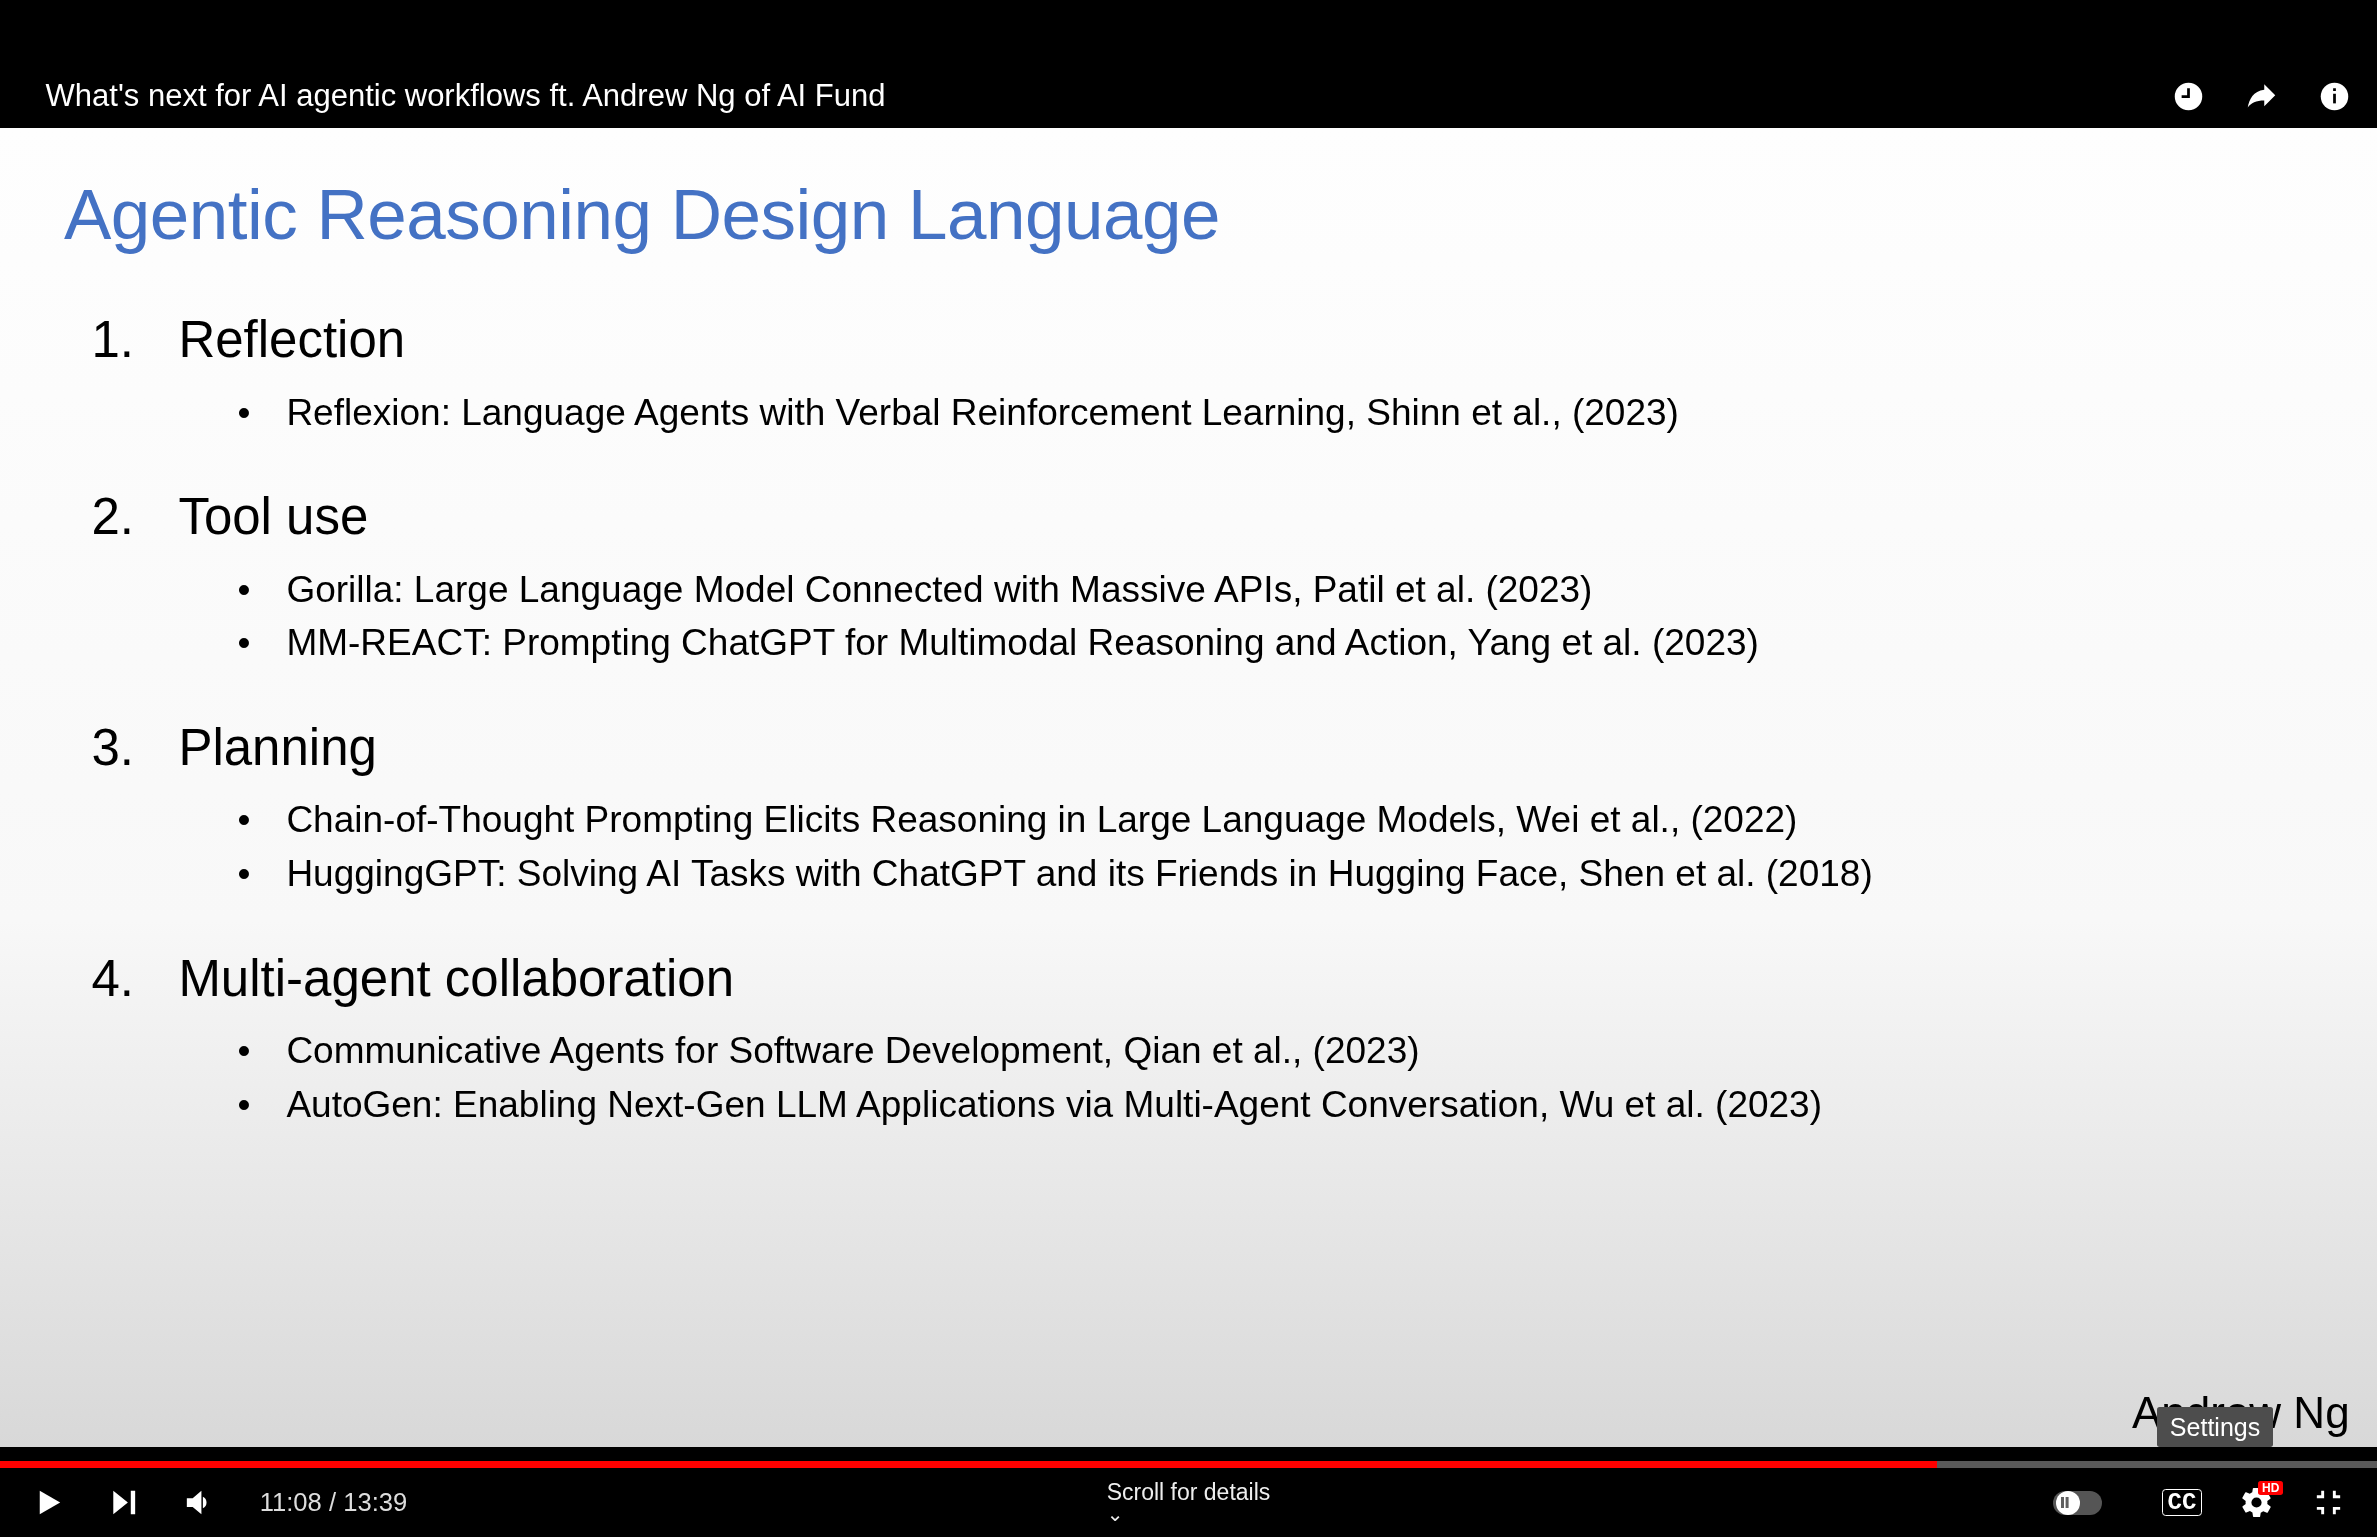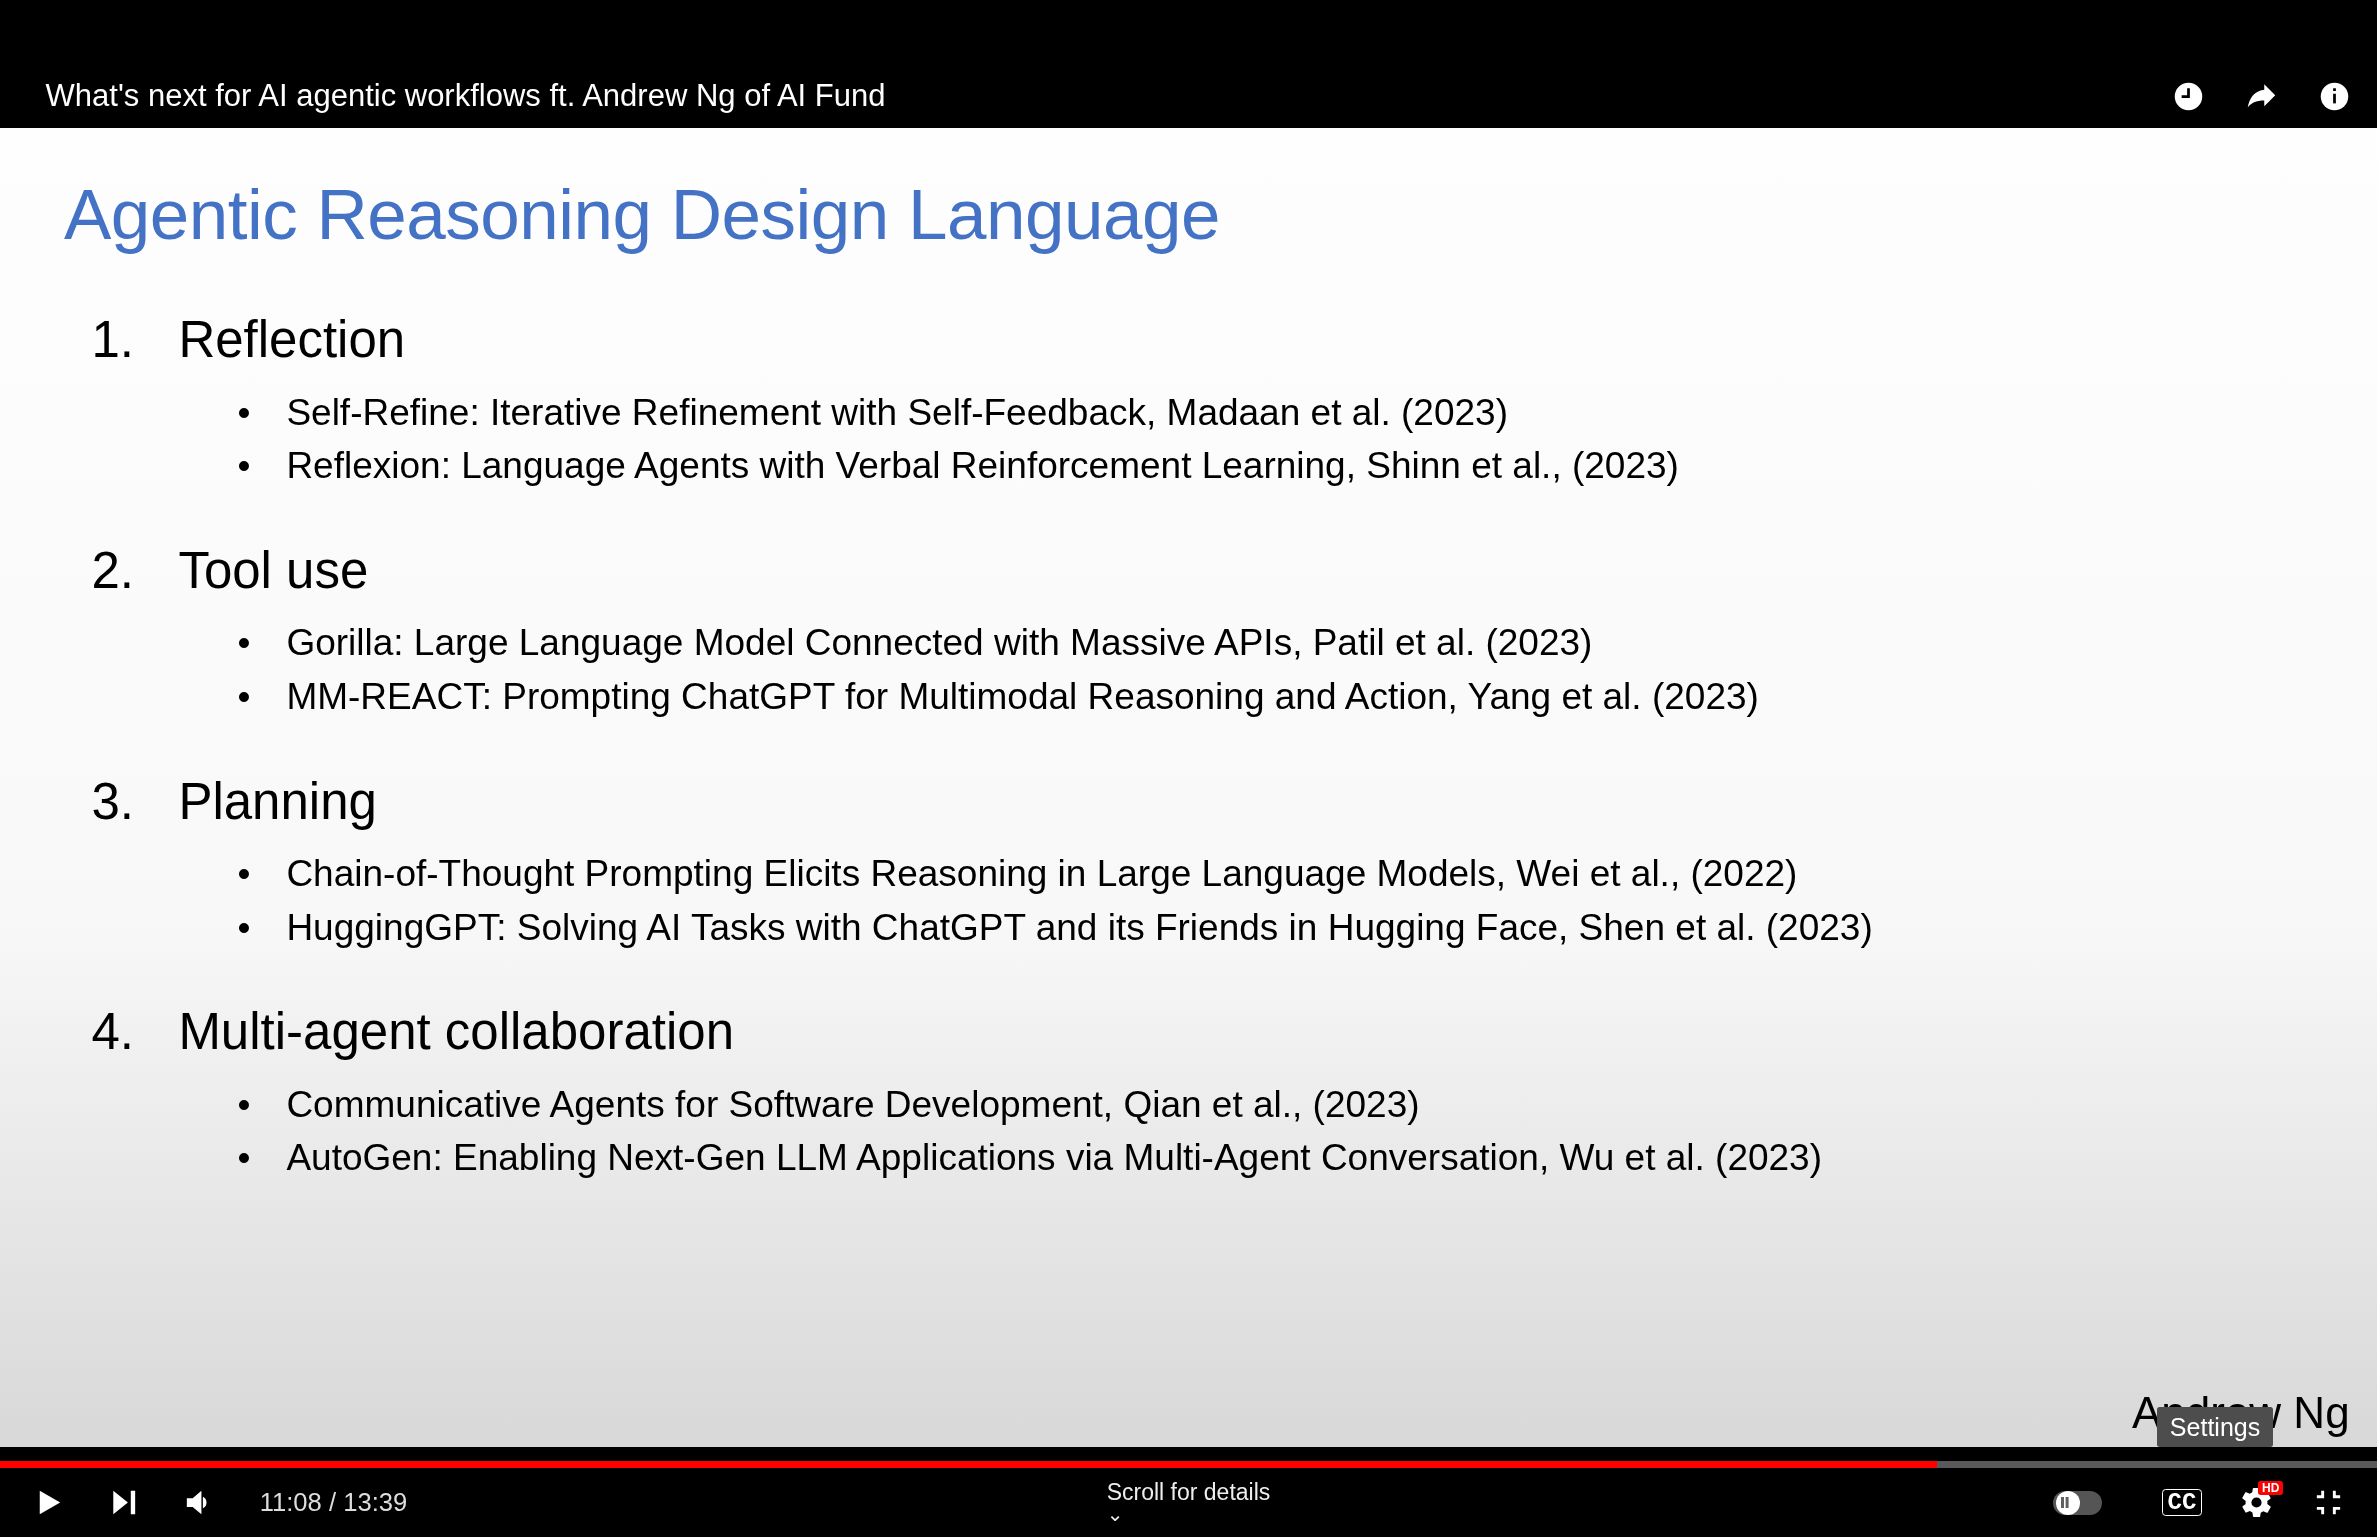--- a/index.html
+++ b/index.html
@@ -261,36 +261,35 @@
         </svg>
     </div>
   </div>
 
   <div class="slide">
     <h1 class="slide-title">Agentic Reasoning Design Language</h1>
     <ol class="patterns" id="patterns-list">
         <li>
           <div class="pat-head">Reflection</div>
           <ul class="papers">
-            <li>Self-Refine: Iterative Refinement with Self-Feedback, Madaan et al. (2023)</li>
             <li>Reflexion: Language Agents with Verbal Reinforcement Learning, Shinn et al., (2023)</li>
           </ul>
         </li>
         <li>
           <div class="pat-head">Tool use</div>
           <ul class="papers">
             <li>Gorilla: Large Language Model Connected with Massive APIs, Patil et al. (2023)</li>
             <li>MM-REACT: Prompting ChatGPT for Multimodal Reasoning and Action, Yang et al. (2023)</li>
           </ul>
         </li>
         <li>
           <div class="pat-head">Planning</div>
           <ul class="papers">
             <li>Chain-of-Thought Prompting Elicits Reasoning in Large Language Models, Wei et al., (2022)</li>
-            <li>HuggingGPT: Solving AI Tasks with ChatGPT and its Friends in Hugging Face, Shen et al. (2023)</li>
+            <li>HuggingGPT: Solving AI Tasks with ChatGPT and its Friends in Hugging Face, Shen et al. (2018)</li>
           </ul>
         </li>
         <li>
           <div class="pat-head">Multi-agent collaboration</div>
           <ul class="papers">
             <li>Communicative Agents for Software Development, Qian et al., (2023)</li>
             <li>AutoGen: Enabling Next-Gen LLM Applications via Multi-Agent Conversation, Wu et al. (2023)</li>
           </ul>
         </li>
       </ol>

